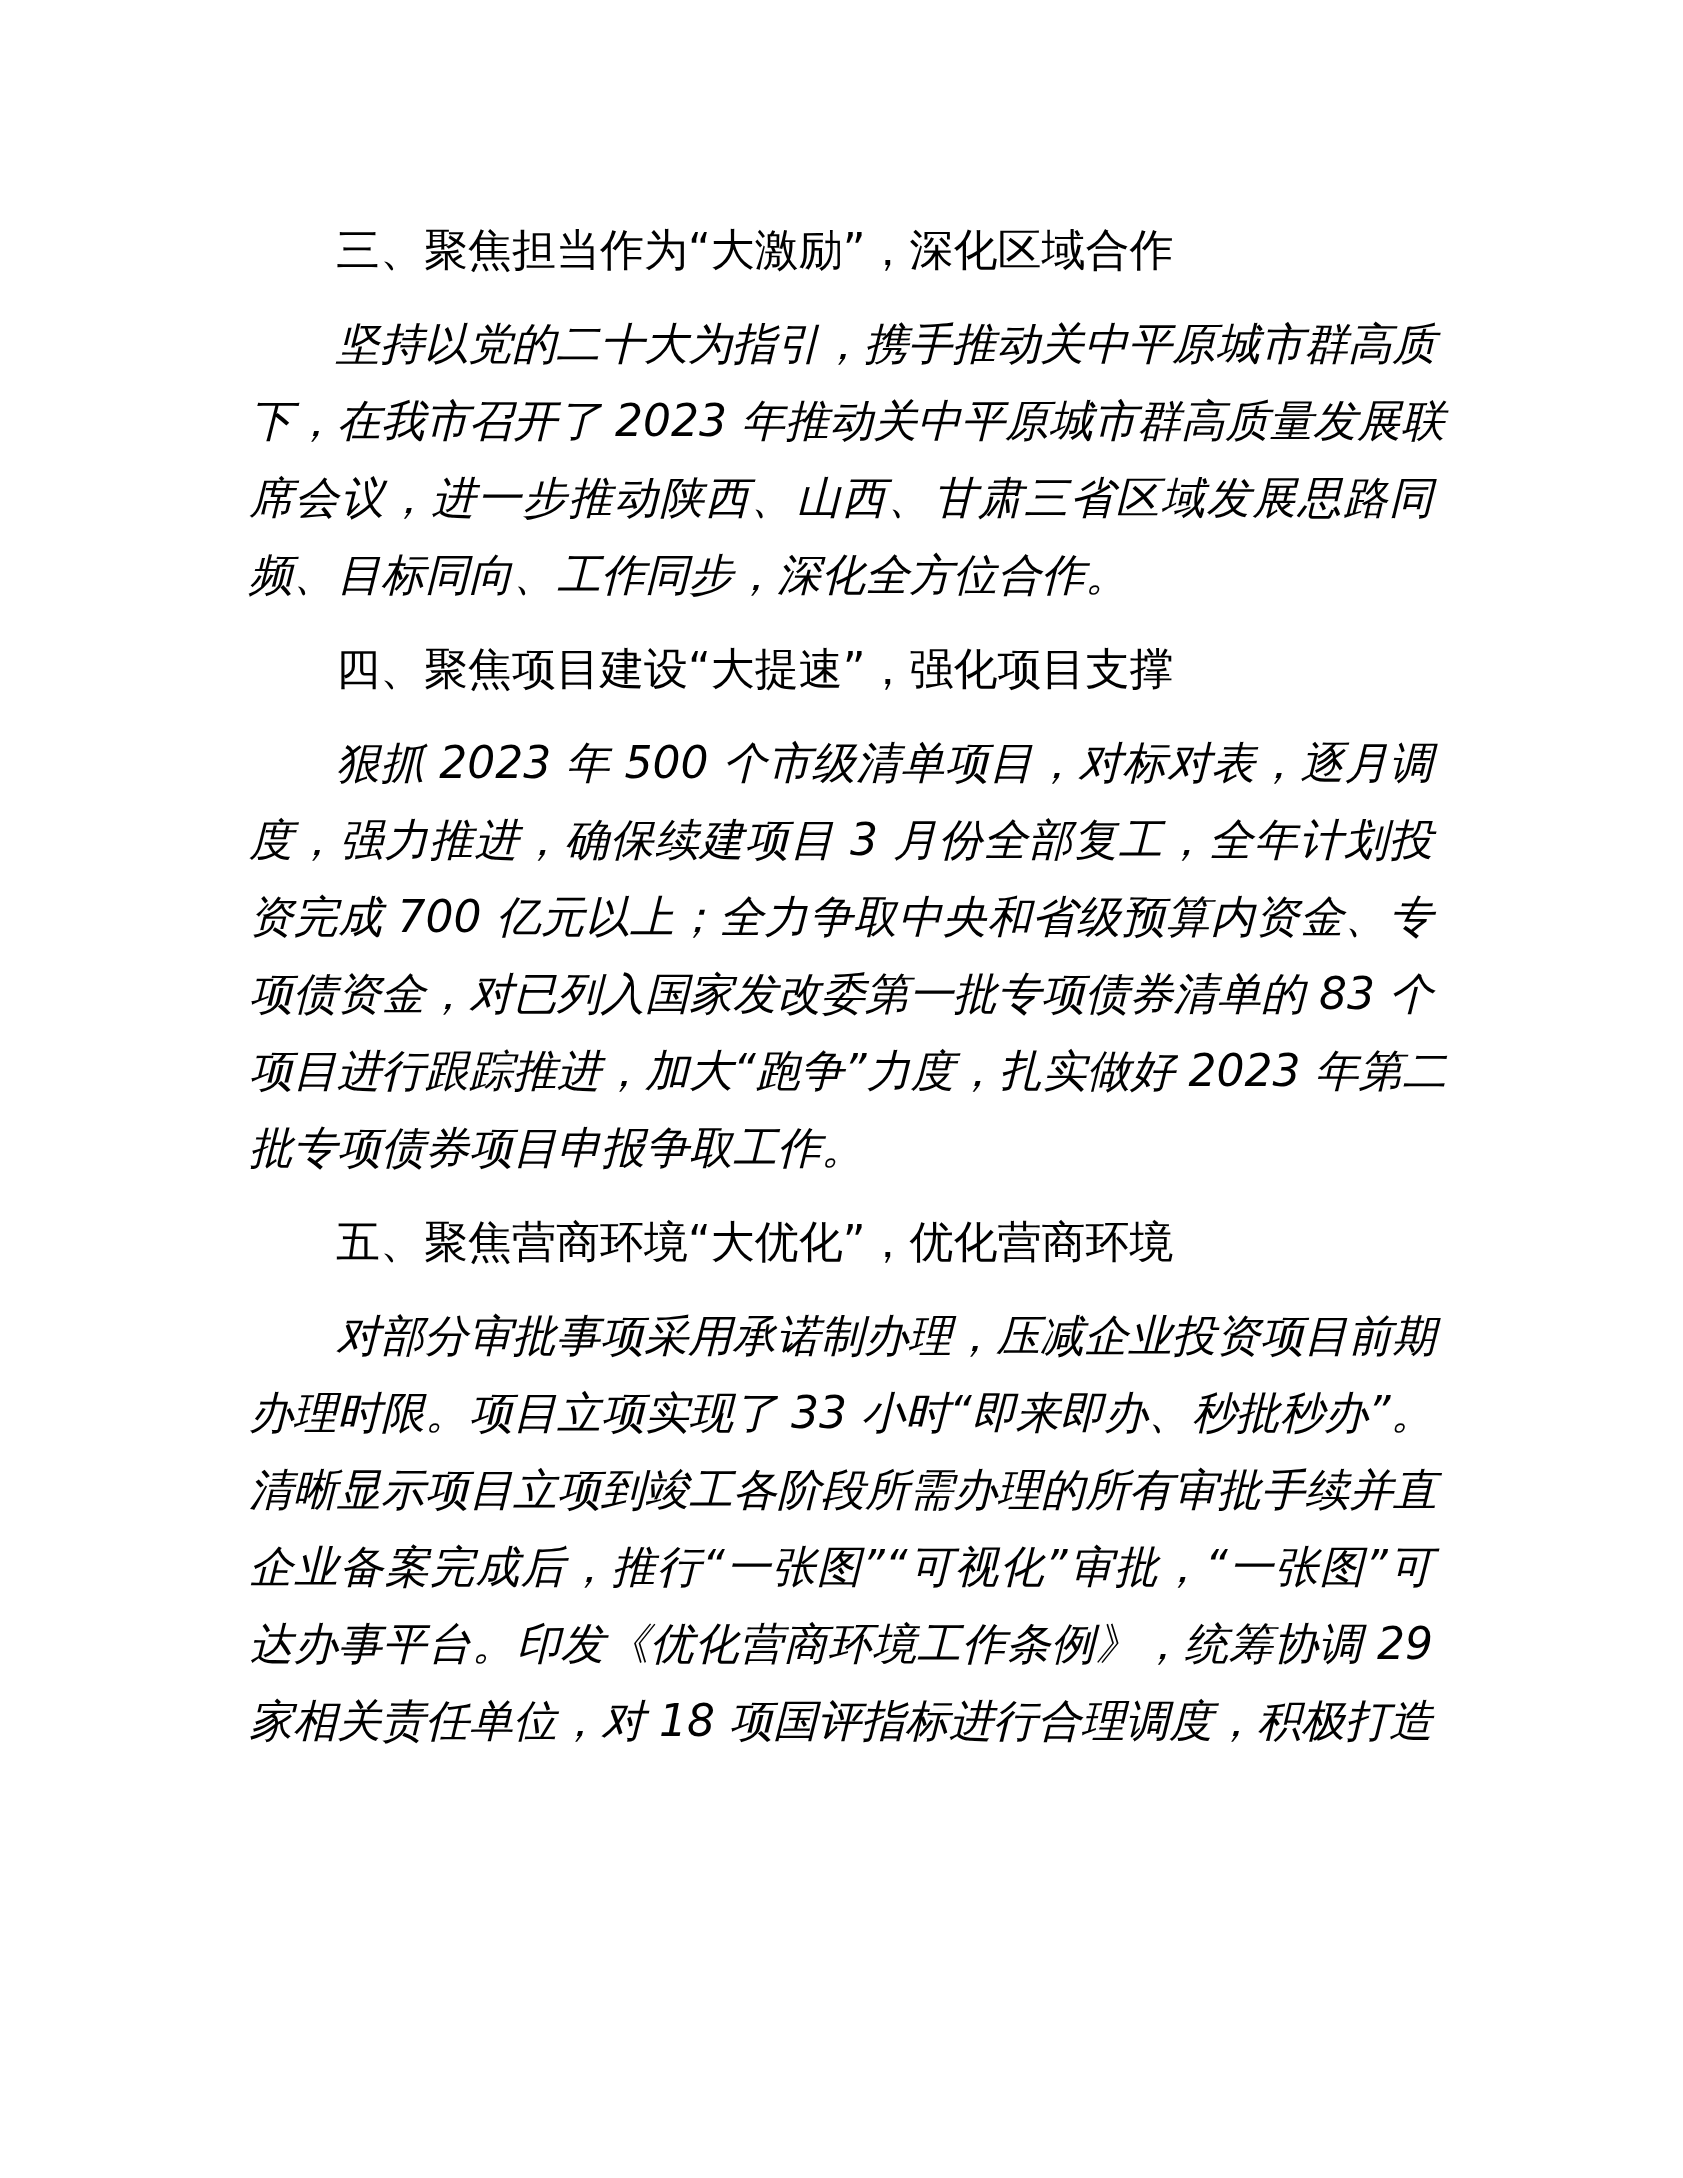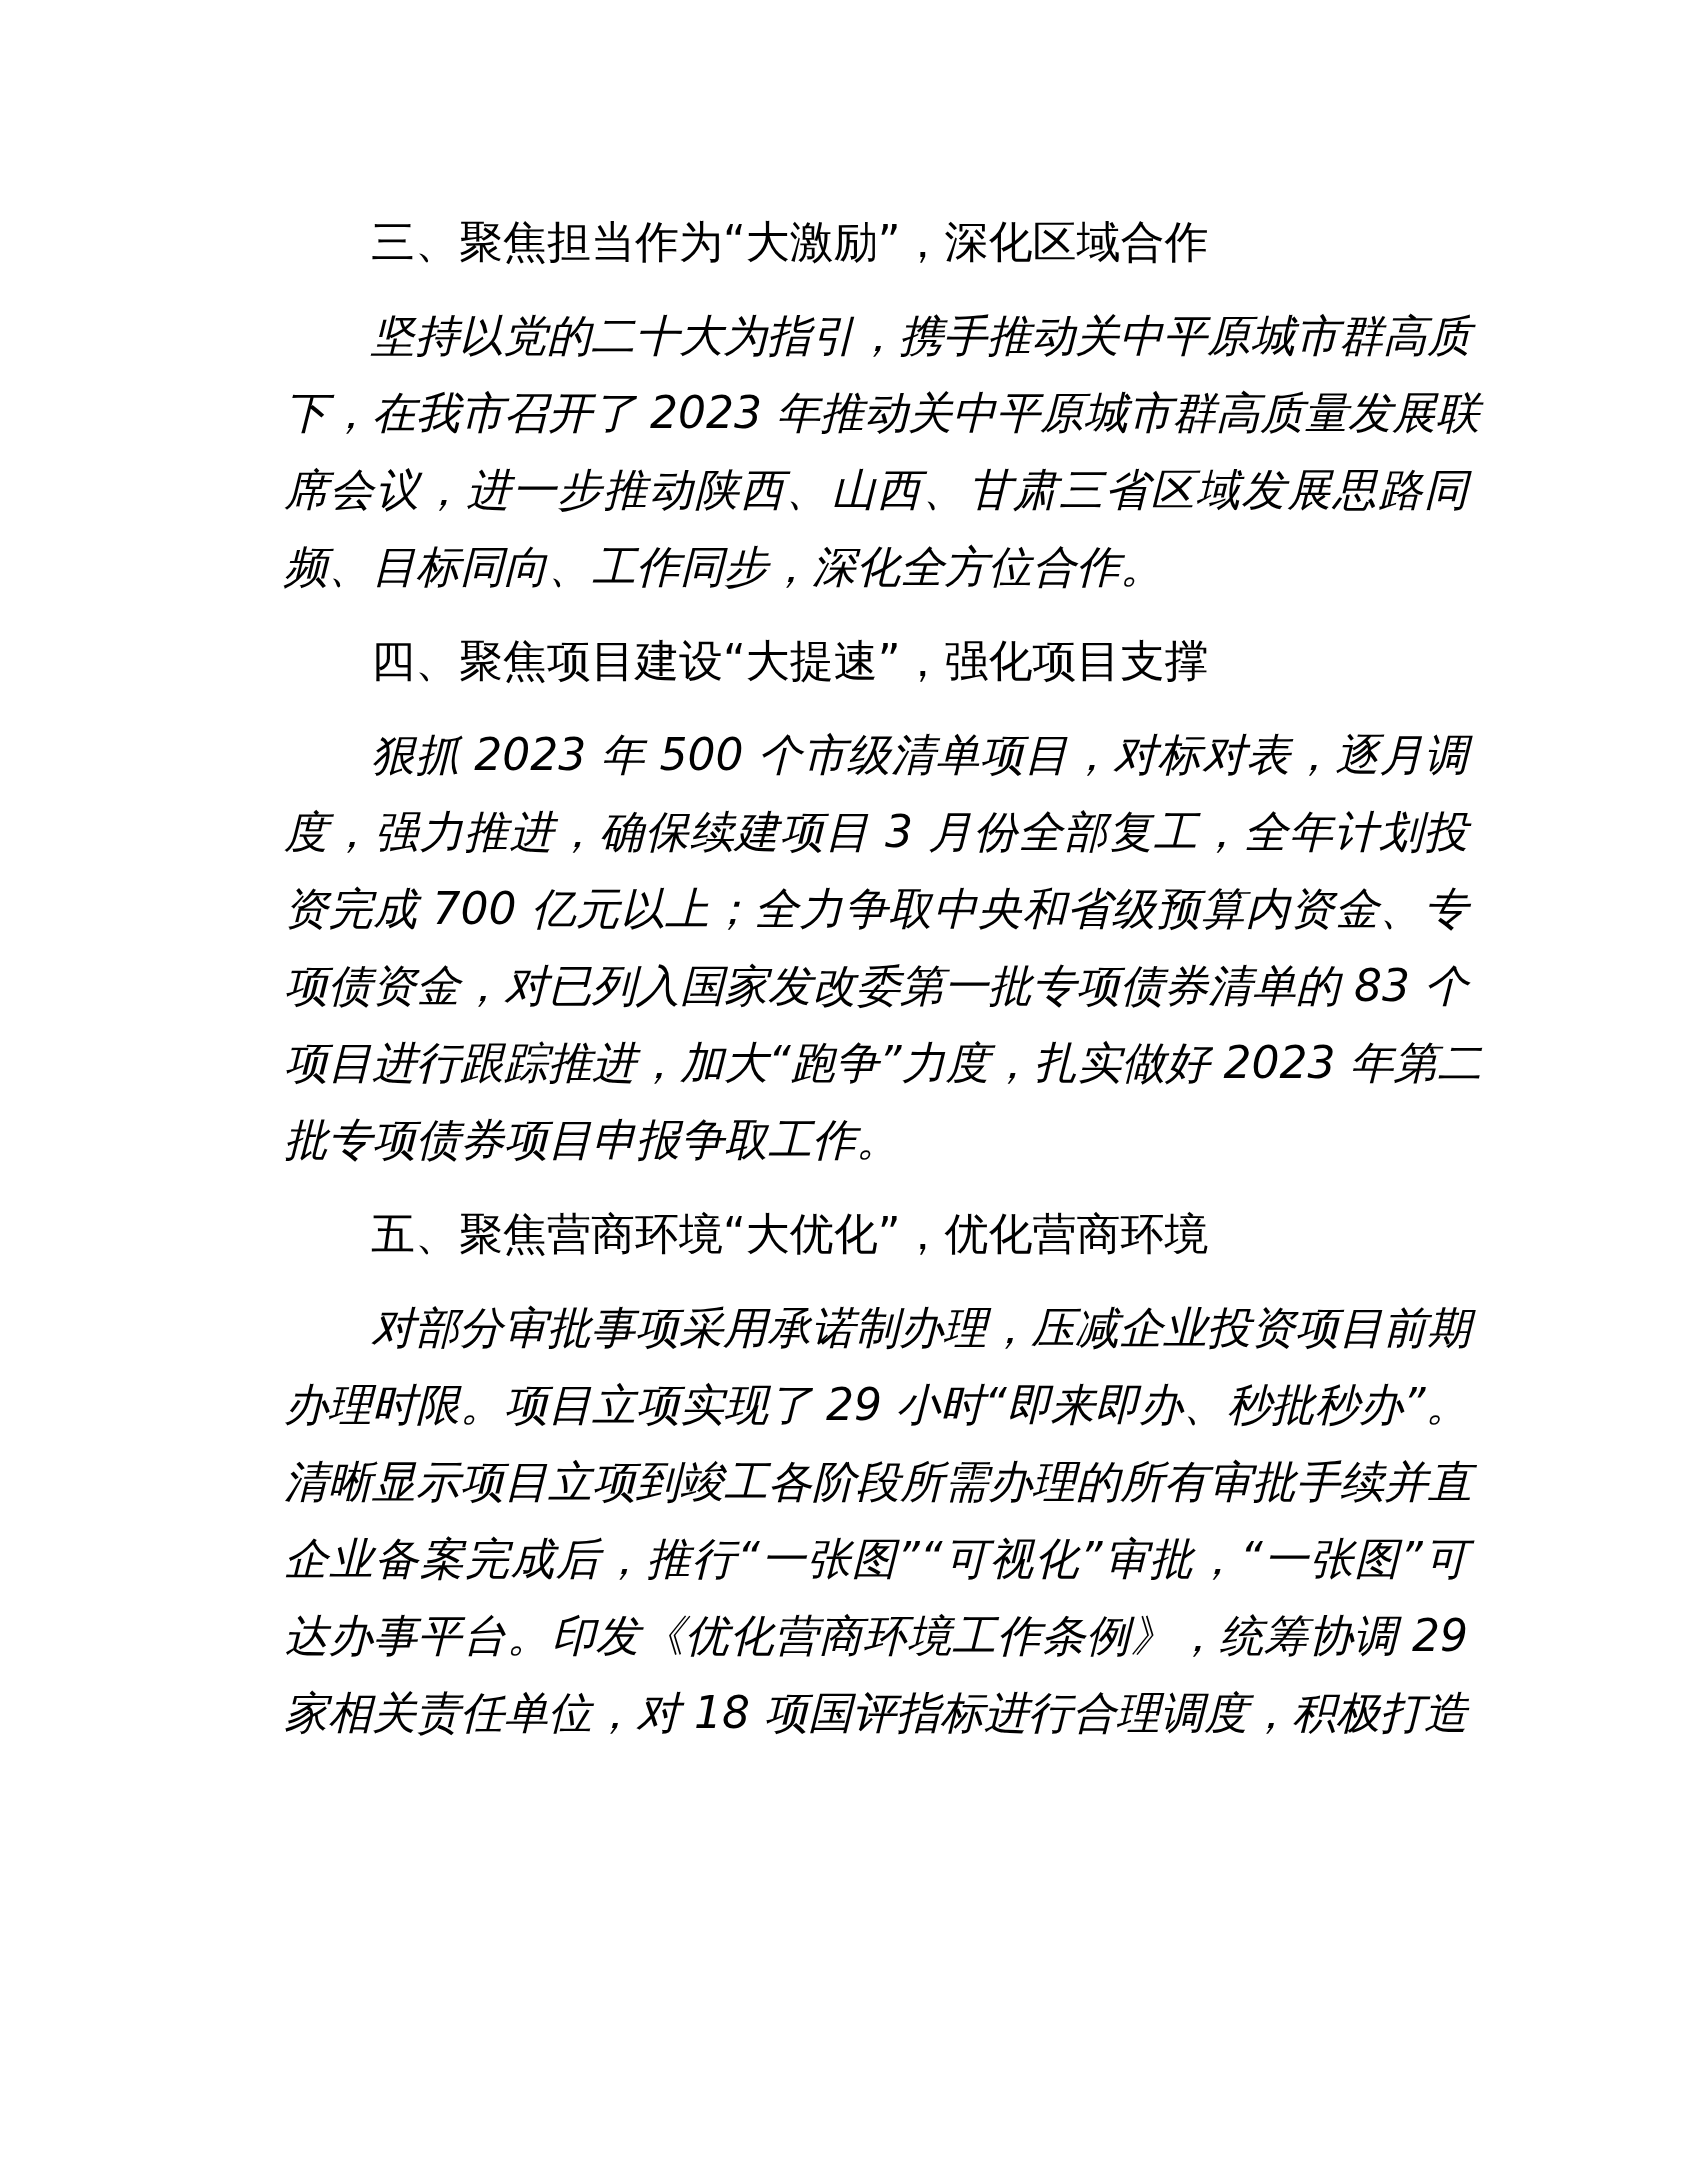--- a/index.html
+++ b/index.html
@@ -11,25 +11,24 @@
       width: 1683px;
       height: 2178px;
       position: relative;
       overflow: hidden;
       font-family: "DejaVu Sans", "Liberation Sans", sans-serif;
       color: #000000;
     }
     .page {
       position: absolute;
       left: 249px;
-      top: 203px;
+      top: 211px;
       width: 1184px;
       font-size: 44px;
       line-height: 77px;
-      margin-left: 35px;
     }
     .heading {
       padding-left: 87px;
       margin: 0 0 17px 0;
       white-space: nowrap;
       text-align: left;
     }
     .para {
       margin: 0 0 17px 0;
       font-style: italic;
@@ -69,21 +68,21 @@
     <span class="line">度，强力推进，确保续建项目 3 月份全部复工，全年计划投</span>
     <span class="line">资完成 700 亿元以上；全力争取中央和省级预算内资金、专</span>
     <span class="line">项债资金，对已列入国家发改委第一批专项债券清单的 83 个</span>
     <span class="line">项目进行跟踪推进，加大“跑争”力度，扎实做好 2023 年第二</span>
     <span class="line last">批专项债券项目申报争取工作。</span>
   </div>
 
   <div class="heading">五、聚焦营商环境“大优化”，优化营商环境</div>
   <div class="para">
     <span class="line first">对部分审批事项采用承诺制办理，压减企业投资项目前期</span>
-    <span class="line">办理时限。项目立项实现了 29 小时“即来即办、秒批秒办”。</span>
+    <span class="line">办理时限。项目立项实现了 33 小时“即来即办、秒批秒办”。</span>
     <span class="line">清晰显示项目立项到竣工各阶段所需办理的所有审批手续并直</span>
     <span class="line">企业备案完成后，推行“一张图”“可视化”审批，“一张图”可</span>
     <span class="line">达办事平台。印发《优化营商环境工作条例》，统筹协调 29</span>
     <span class="line">家相关责任单位，对 18 项国评指标进行合理调度，积极打造</span>
   </div>
 
 </div>
 
 
 </body></html>

